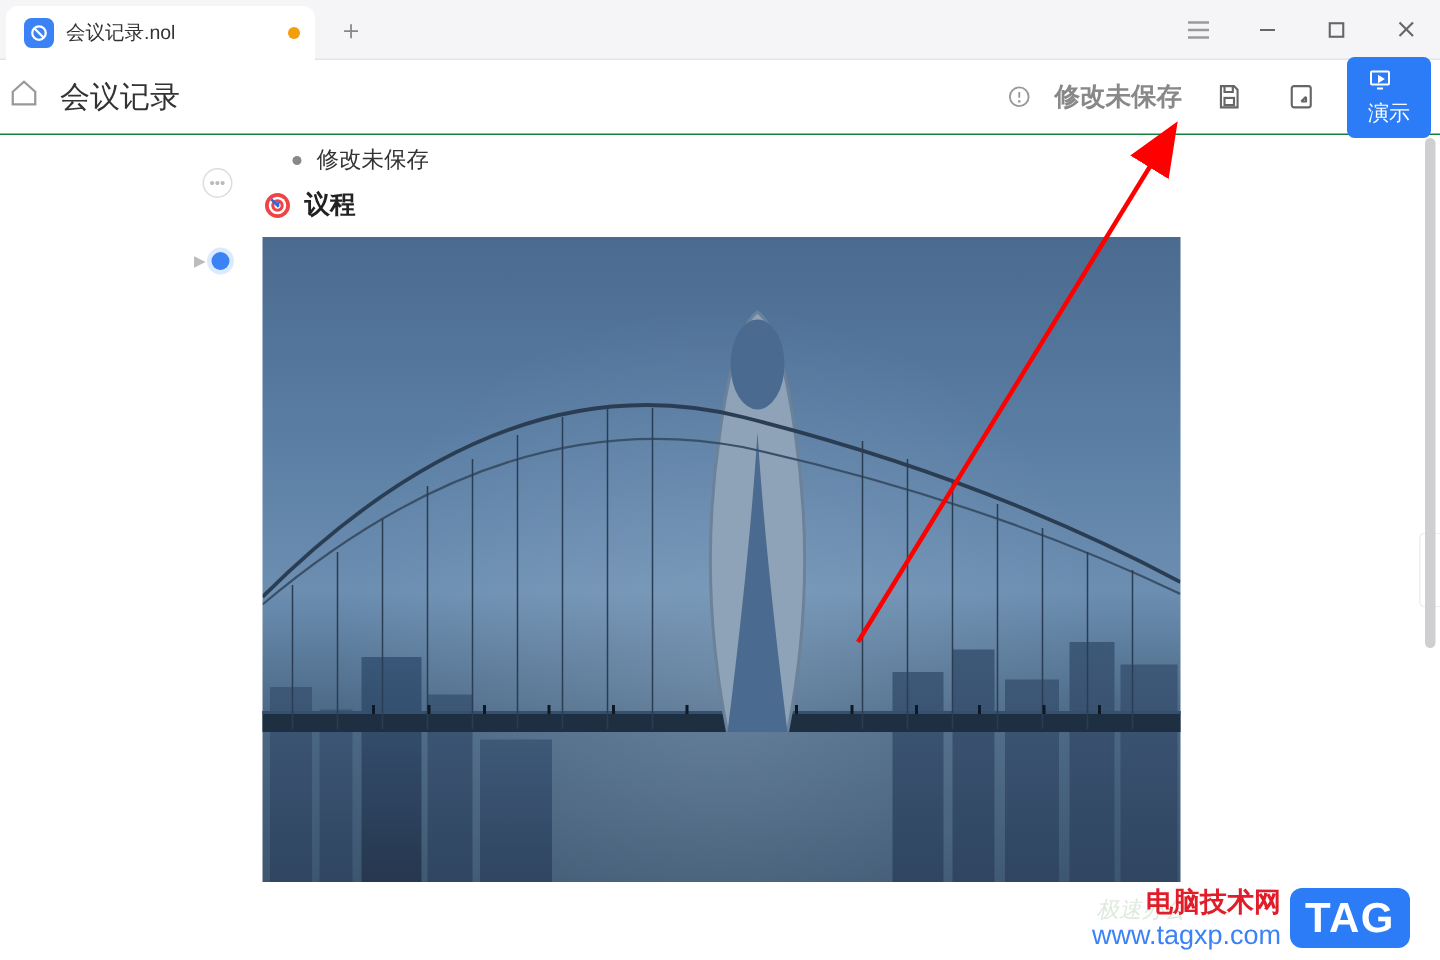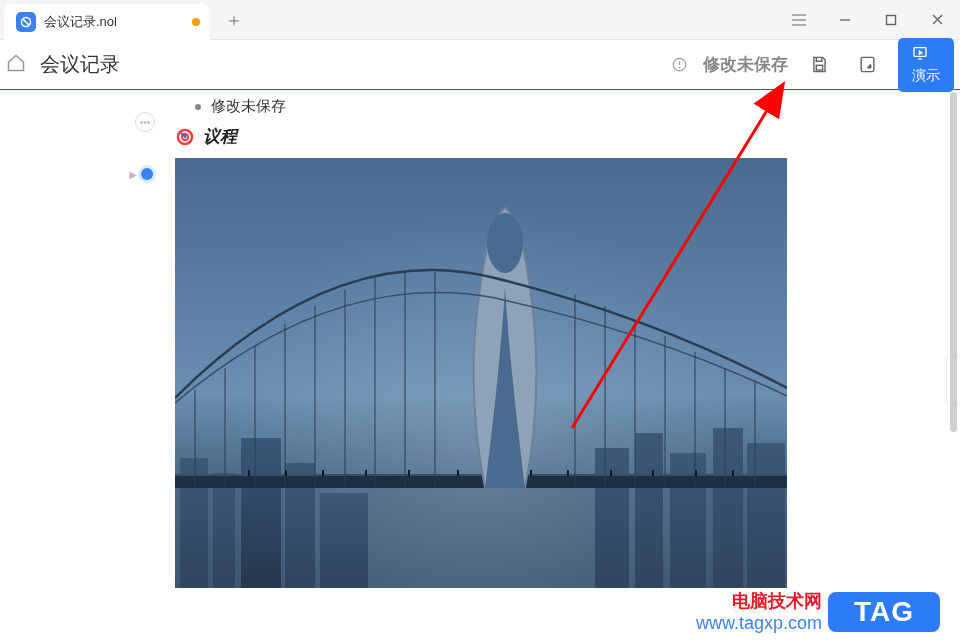--- a/index.html
+++ b/index.html
@@ -156,21 +156,20 @@
     }
     .bullet {
       width: 6px; height: 6px; border-radius: 50%;
       background: #888;
     }
     .heading-line {
       display: flex; align-items: center;
       gap: 8px;
       padding: 6px 0 10px 0;
       margin-left: 10px;
-      font-style: italic;
     }
     .target-icon {
       width: 20px; height: 20px;
     }
     .heading-text {
       font-size: 17px;
       font-weight: 600;
       color: #222;
     }
     .doc-image {
@@ -231,21 +230,21 @@
       gap: 6px;
     }
     .wm-text { text-align: right; }
     .wm-line1 { color: #e11d2a; font-size: 18px; font-weight: bold; }
     .wm-line2 { color: #3b82f6; font-size: 18px; }
     .tag-badge {
       background: #2b7cf6;
       color: #fff;
       font-size: 28px;
       font-weight: bold;
-      padding: 4px 26px;
+      padding: 4px 10px;
       border-radius: 8px;
       letter-spacing: 1px;
     }
     .faint-wm {
       position: absolute;
       bottom: 24px;
       right: 169px;
       color: rgba(120,170,120,0.25);
       font-size: 15px;
       font-style: italic;

